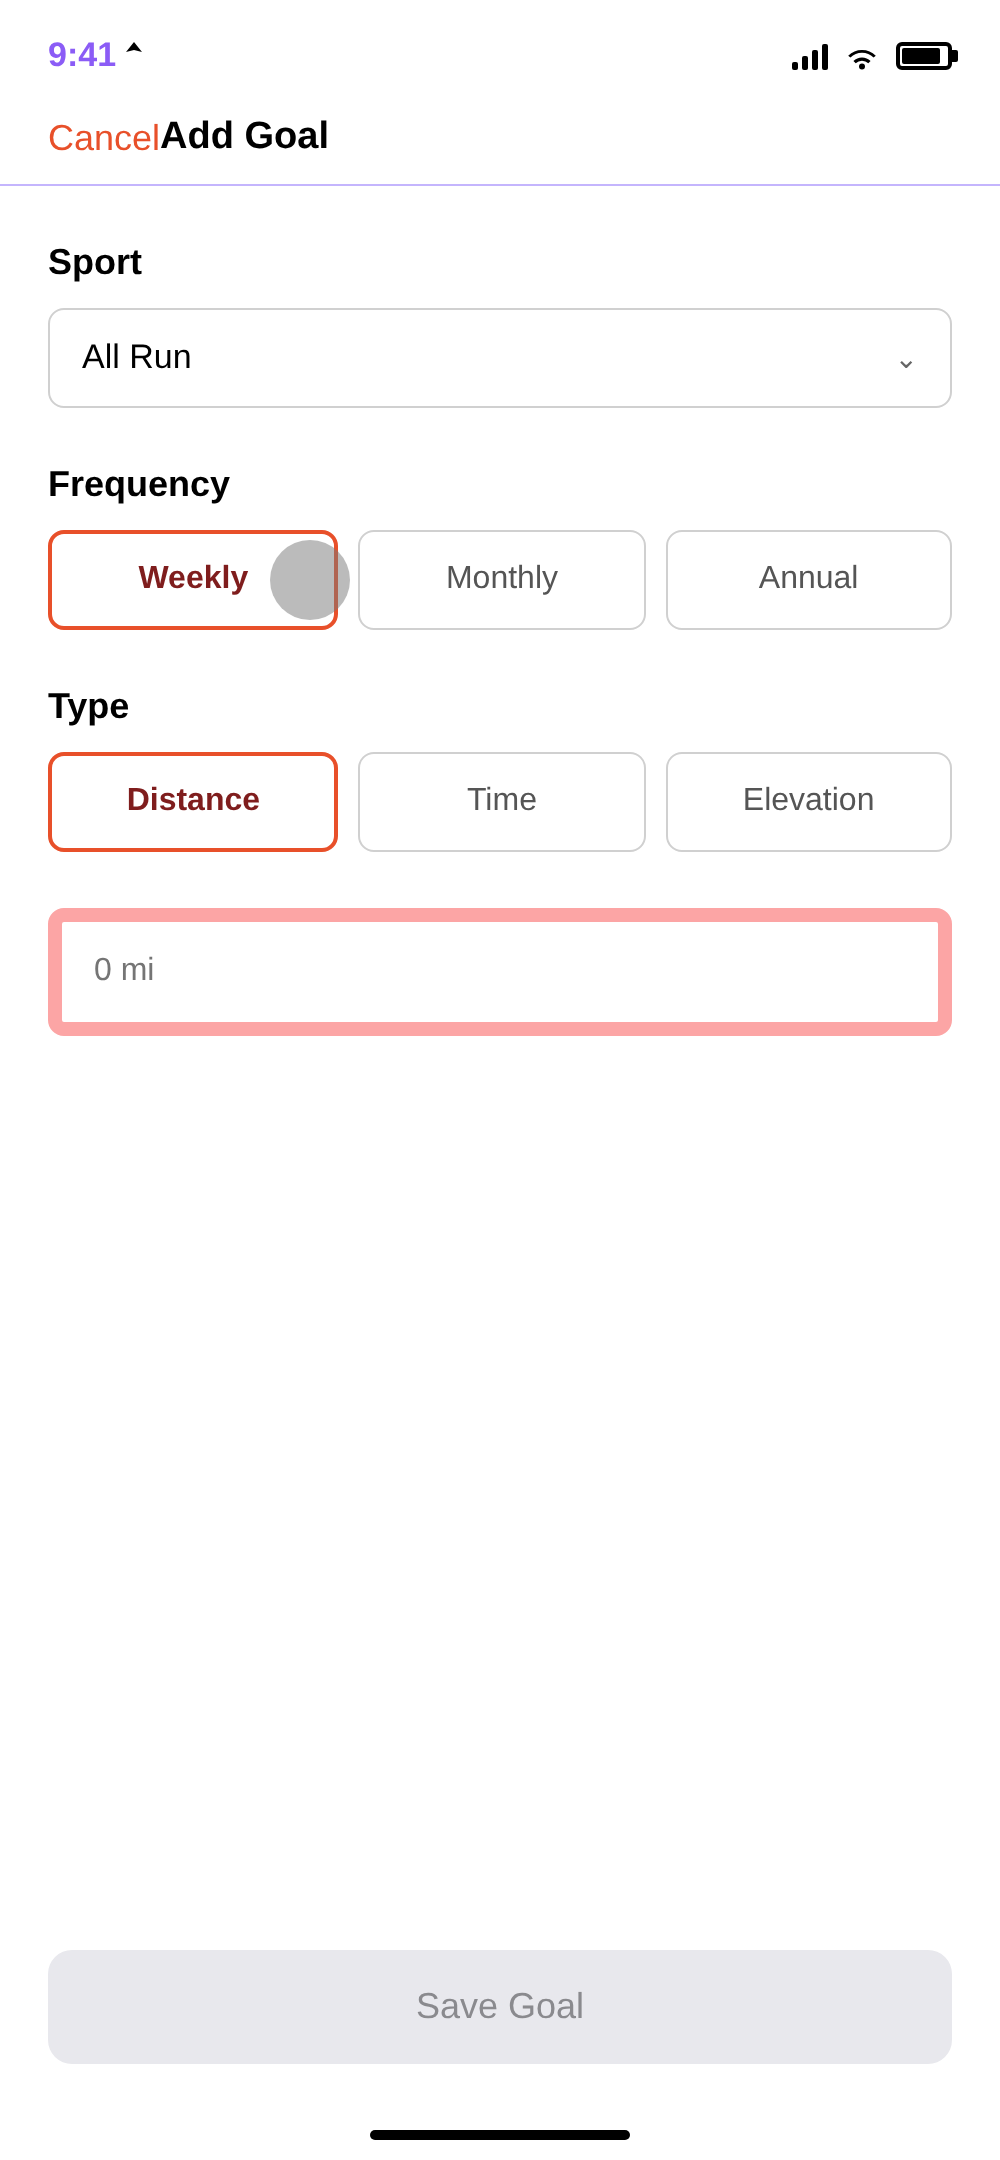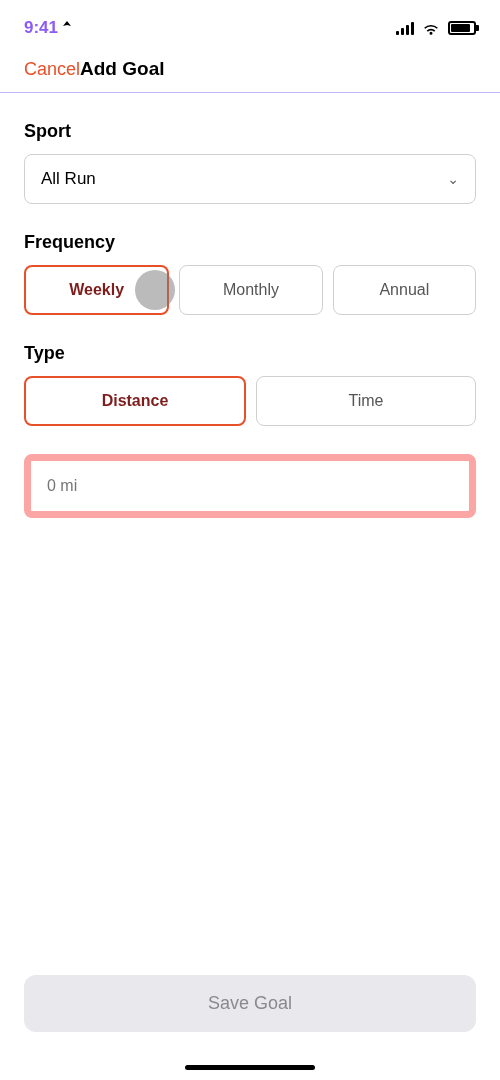--- a/index.html
+++ b/index.html
@@ -303,20 +303,23 @@
 
   <div>
     <div class="section-label">Type</div>
     <div class="button-group">
       <button class="group-btn active">
         <span>Distance</span>
       </button>
       <button class="group-btn inactive">
         <span>Time</span>
       </button>
+      <button class="group-btn inactive">
+        <span>Elevation</span>
+      </button>
     </div>
     <input class="input-field" type="text" value="" placeholder="0 mi" style="">
   </div>
 
 </div>
 
 <div class="save-button-container">
   <button class="save-button">Save Goal</button>
 </div>
 

